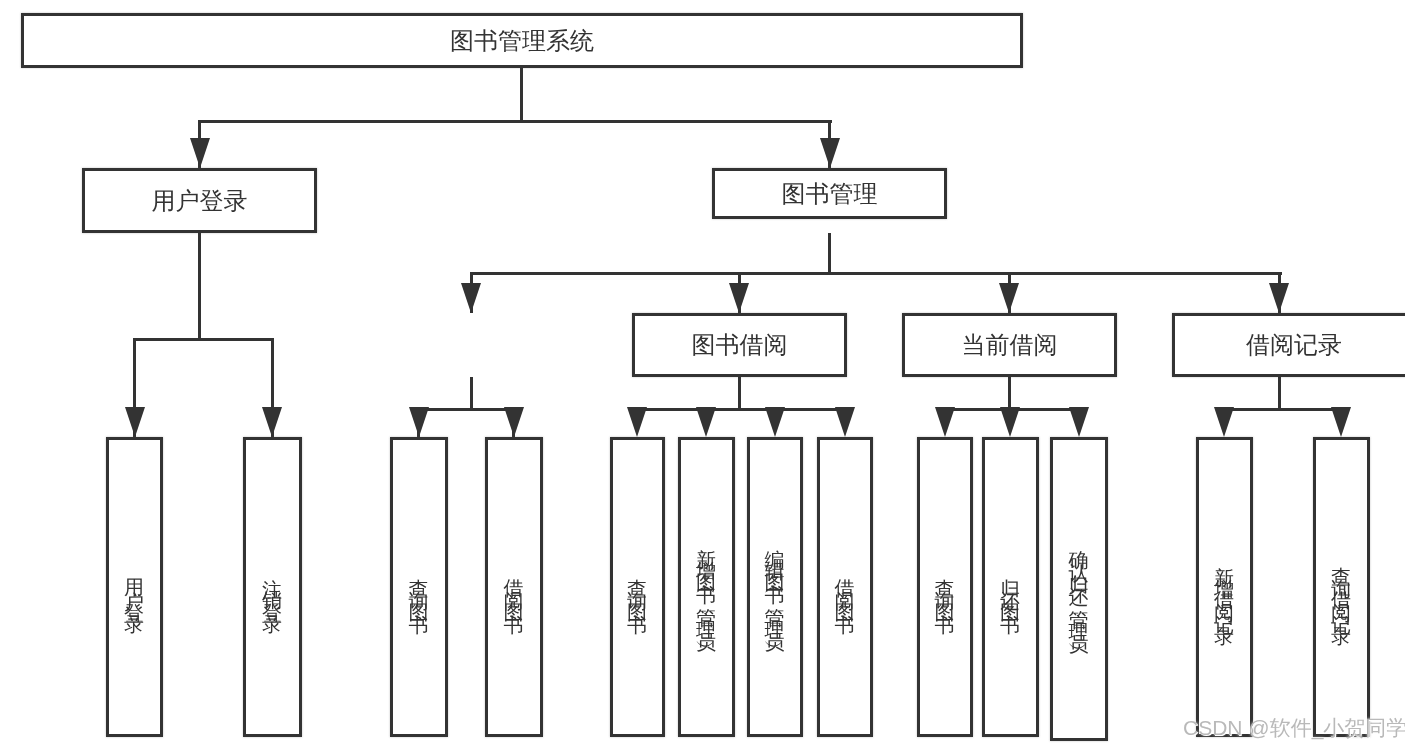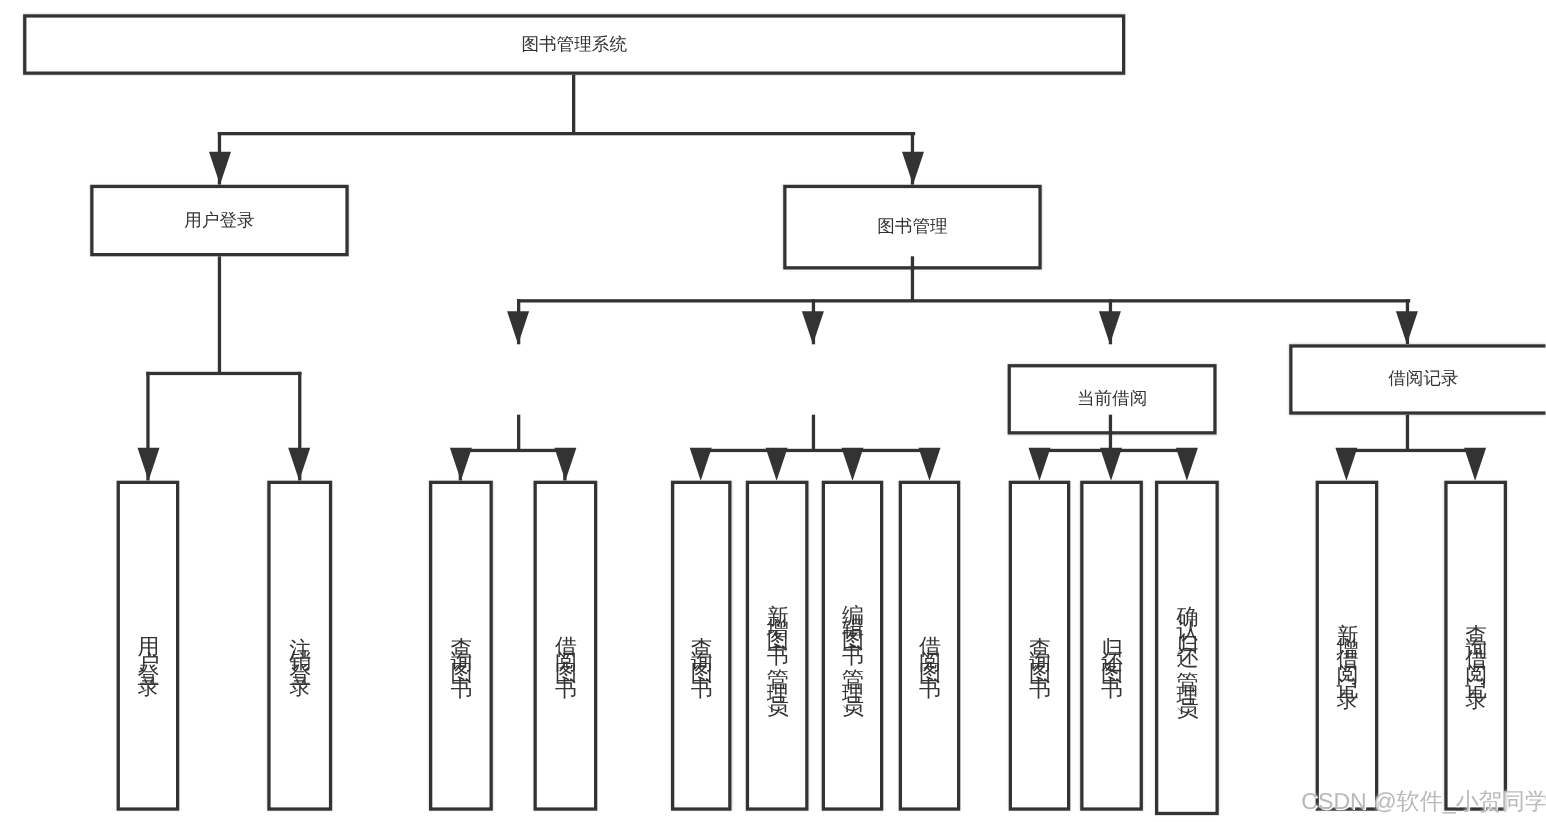--- a/index.html
+++ b/index.html
@@ -5,21 +5,21 @@
   html,body { margin:0; padding:0; }
   body { font-family: "Liberation Sans", sans-serif; background:#ffffff; }
   #stage {
     position:relative; width:1405px; height:747px;
     background:#ffffff; overflow:hidden;
   }
   .box {
     position:absolute; box-sizing:border-box;
     background:#ffffff; border:3px solid #333333;
     display:flex; align-items:center; justify-content:center;
-    color:#333333; font-size:16px; line-height:1;
+    color:#333333; font-size:24px; line-height:1;
     box-shadow:0 0 2px rgba(80,80,80,.35);
   }
   .vbox {
     writing-mode:vertical-rl;
     letter-spacing:12px;
     font-size:20px;
     text-align:center;
   }
   .hline, .vline { position:absolute; background:#333333; }
   .hline { height:3px; }
@@ -49,21 +49,21 @@
   <div class="vline" style="left:520px; top:68px; height:54px;"></div>
   <div class="hline" style="left:198px; top:120px; width:634px;"></div>
   <div class="vline" style="left:198px; top:120px; height:48px;"></div>
   <div class="vline" style="left:828px; top:120px; height:48px;"></div>
   <div class="arrow" style="left:190px; top:138px;"></div>
   <div class="arrow" style="left:820px; top:138px;"></div>
 
   <div class="box" style="left:82px; top:168px; width:235px; height:65px;">
     <span>用户登录</span>
   </div>
-  <div class="box" style="left:712px; top:168px; width:235px; height:77px;justify-content:center;">
+  <div class="box" style="left:712px; top:168px; width:235px; height:51px;justify-content:center;">
     <span>图书管理</span>
   </div>
 
   <div class="vline" style="left:198px; top:233px; height:107px;"></div>
   <div class="hline" style="left:133px; top:338px; width:141px;"></div>
   <div class="vline" style="left:133px; top:338px; height:99px;"></div>
   <div class="vline" style="left:271px; top:338px; height:99px;"></div>
   <div class="arrow" style="left:125px; top:407px;"></div>
   <div class="arrow" style="left:262px; top:407px;"></div>
 
@@ -71,21 +71,24 @@
   <div class="hline" style="left:470px; top:272px; width:812px;"></div>
   <div class="vline" style="left:470px; top:272px; height:41px;"></div>
   <div class="vline" style="left:738px; top:272px; height:41px;"></div>
   <div class="vline" style="left:1008px; top:272px; height:41px;"></div>
   <div class="vline" style="left:1278px; top:272px; height:41px;"></div>
   <div class="arrow" style="left:461px; top:283px;"></div>
   <div class="arrow" style="left:729px; top:283px;"></div>
   <div class="arrow" style="left:999px; top:283px;"></div>
   <div class="arrow" style="left:1269px; top:283px;"></div>
 
-  <div class="box" style="left:902px; top:331px; width:190px; height:64px;margin-left:14px;">
+  <div class="box" style="left:632px; top:313px; width:215px; height:64px;">
+    <span>图书借阅</span>
+  </div>
+  <div class="box" style="left:902px; top:313px; width:215px; height:64px;">
     <span>当前借阅</span>
   </div>
   <div class="box" style="left:1172px; top:313px; width:244px; height:64px;">
     <span>借阅记录</span>
   </div>
 
   <div class="vline" style="left:470px; top:377px; height:33px;"></div>
   <div class="hline" style="left:417px; top:408px; width:100px;"></div>
   <div class="vline" style="left:417px; top:408px; height:29px;"></div>
   <div class="vline" style="left:512px; top:408px; height:29px;"></div>

